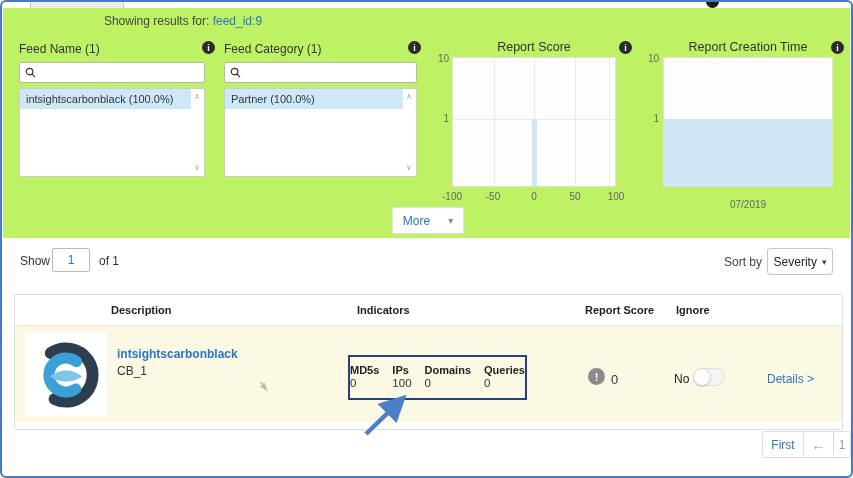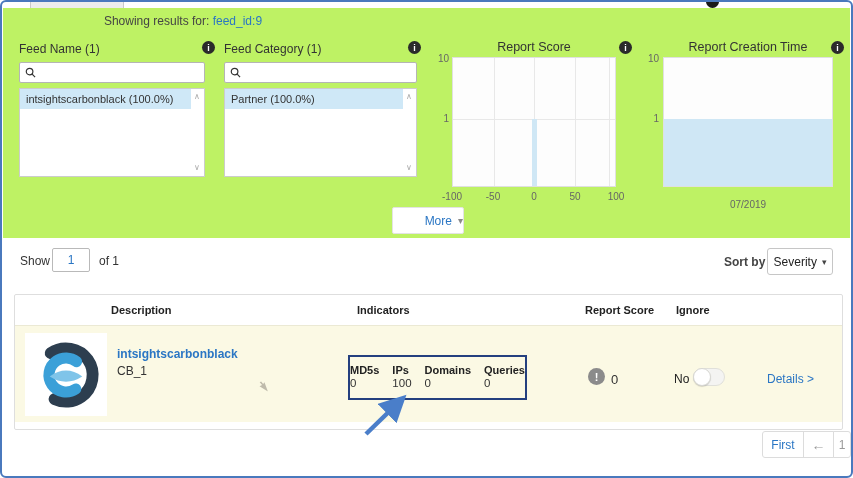--- a/index.html
+++ b/index.html
@@ -58,32 +58,32 @@
   .hline { position: absolute; left: 0; right: 0; height: 1px; background: #e8e8e8; }
   .score-bar { position: absolute; width: 5px; background: #cfe7f5; }
   .area-fill { position: absolute; left: 0; right: 0; bottom: 0; background: #cfe7f5; }
   .ytick { position: absolute; width: 12px; text-align: right; font-size: 10px; color: #666; }
   .xtick { position: absolute; transform: translateX(-50%); font-size: 10px; color: #666; }
   .xtick-row { position: absolute; height: 14px; }
   
   .more-btn {
     position: absolute; left: 390px; top: 205px; width: 72px; height: 27px;
     background: #fff; border: 1px solid #e3e3e3; border-radius: 2px;
-    display: flex; align-items: center; justify-content: flex-end; gap: 6px; cursor: pointer;
+    display: flex; align-items: center; justify-content: center; gap: 18px; cursor: pointer;
   }
   .more-btn .caret { color: #8a8a8a; font-size: 10px; }
   
   .show-label { position: absolute; left: 18px; top: 252px; }
   .show-input {
     position: absolute; left: 50px; top: 246px; width: 38px; height: 24px;
     border: 1px solid #b9b9b9; border-radius: 2px; text-align: center;
     color: #2a76c4; font-size: 12px; font-family: "Liberation Sans", sans-serif;
   }
   .of-label { position: absolute; left: 97px; top: 252px; }
-  .sort-label { position: absolute; left: 722px; top: 253px; color: #444; font-weight: bold; }
+  .sort-label { position: absolute; left: 722px; top: 253px; color: #444; }
   .sort-btn {
     position: absolute; left: 765px; top: 246px; width: 66px; height: 27px;
     background: #fff; border: 1px solid #c6c6c6; border-radius: 3px;
     display: flex; align-items: center; justify-content: center; gap: 5px;
     font-size: 12px; color: #222; cursor: pointer;
   }
   .sort-btn .caret { font-size: 9px; color: #444; }
   
   .table {
     position: absolute; left: 12px; top: 292px; width: 829px; height: 136px;

